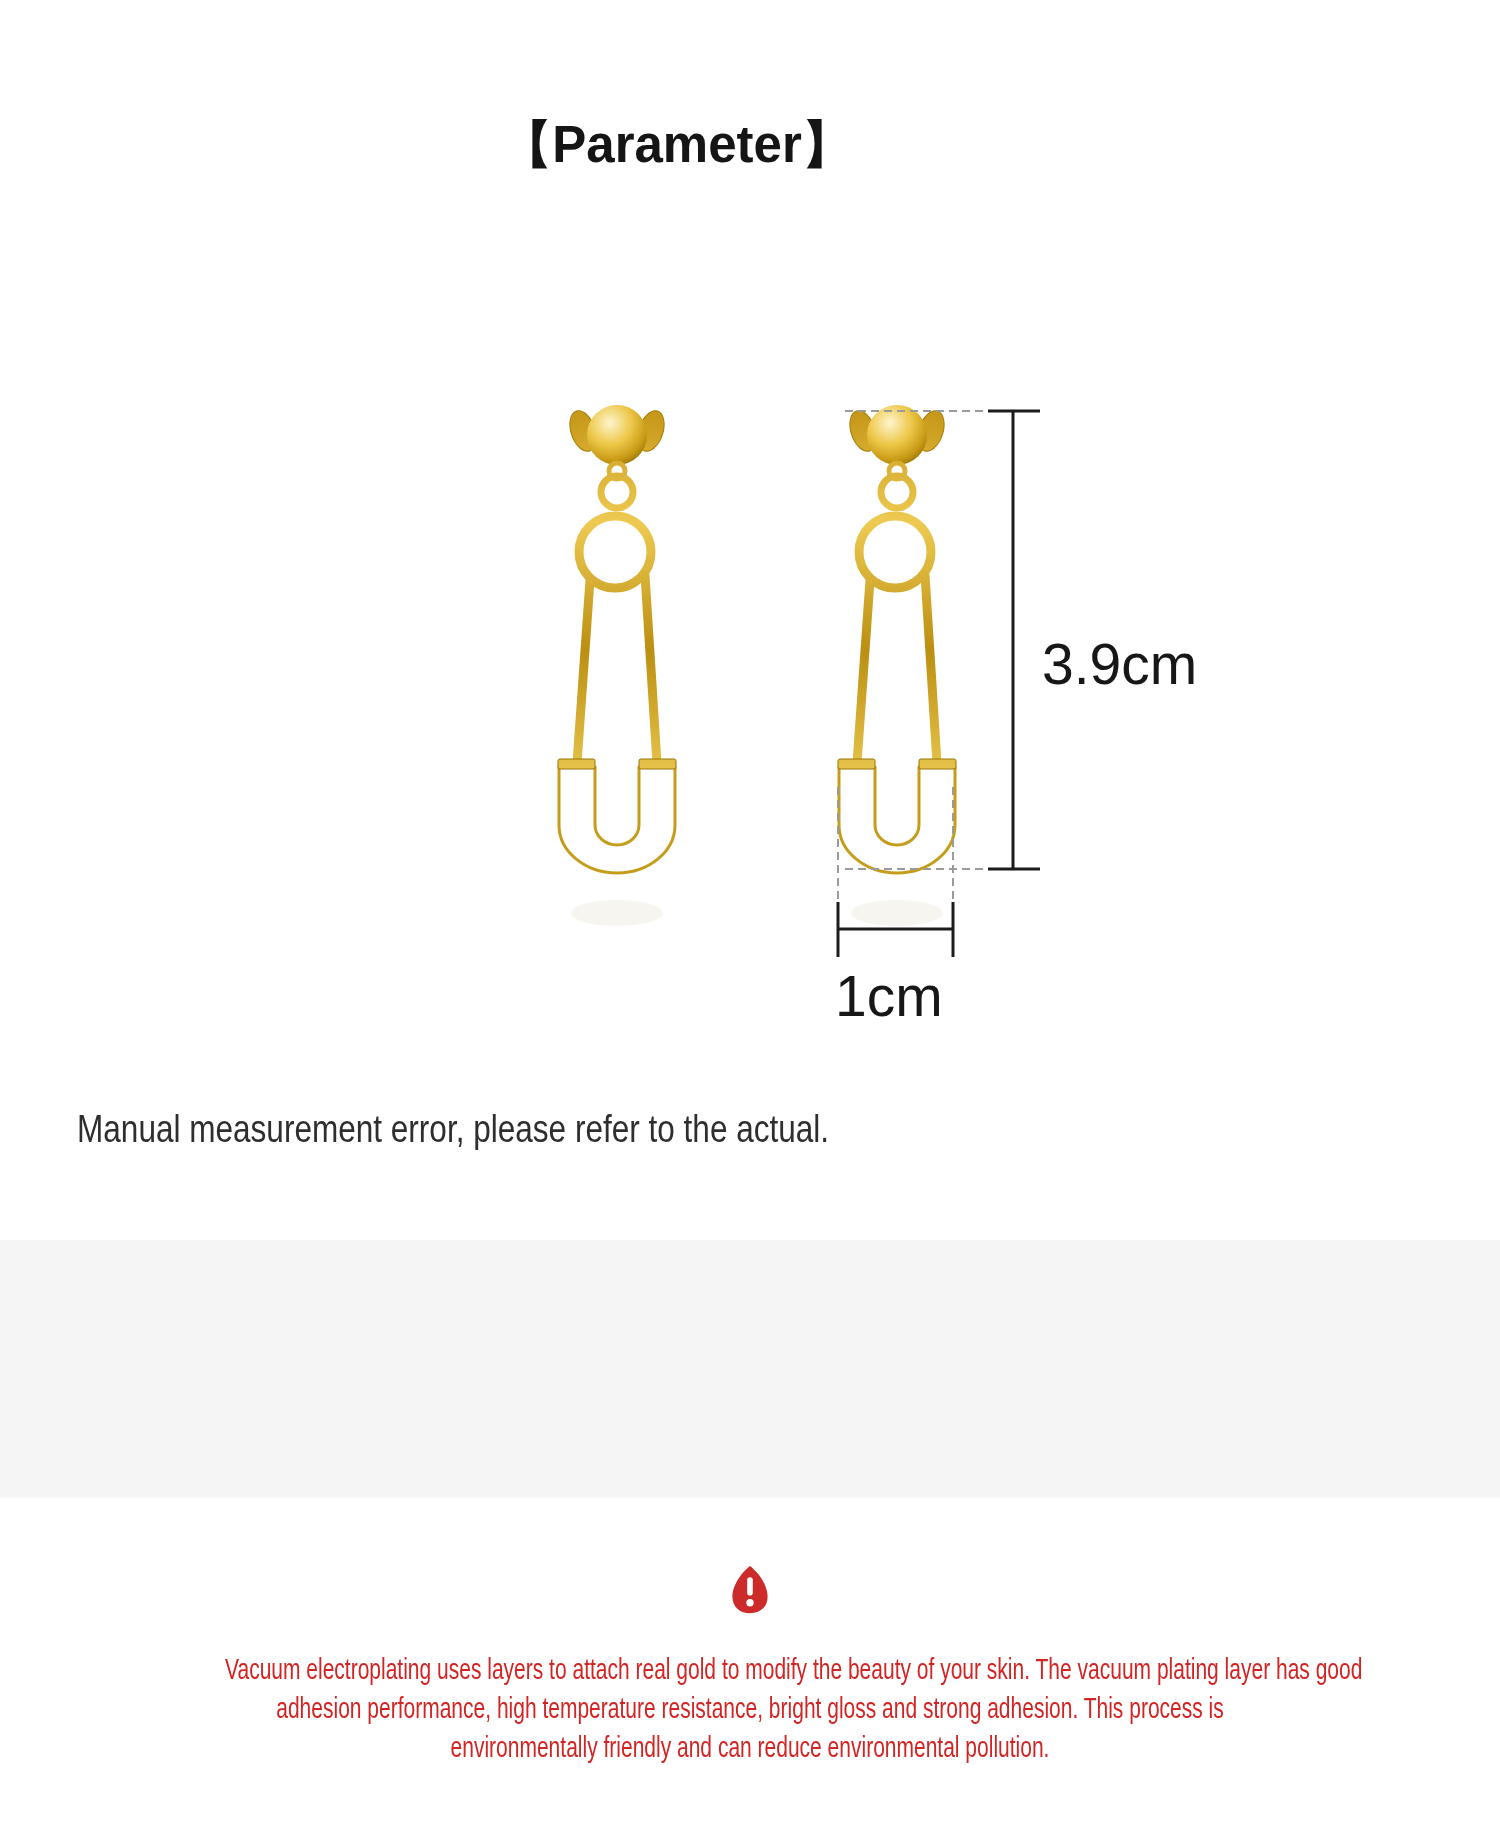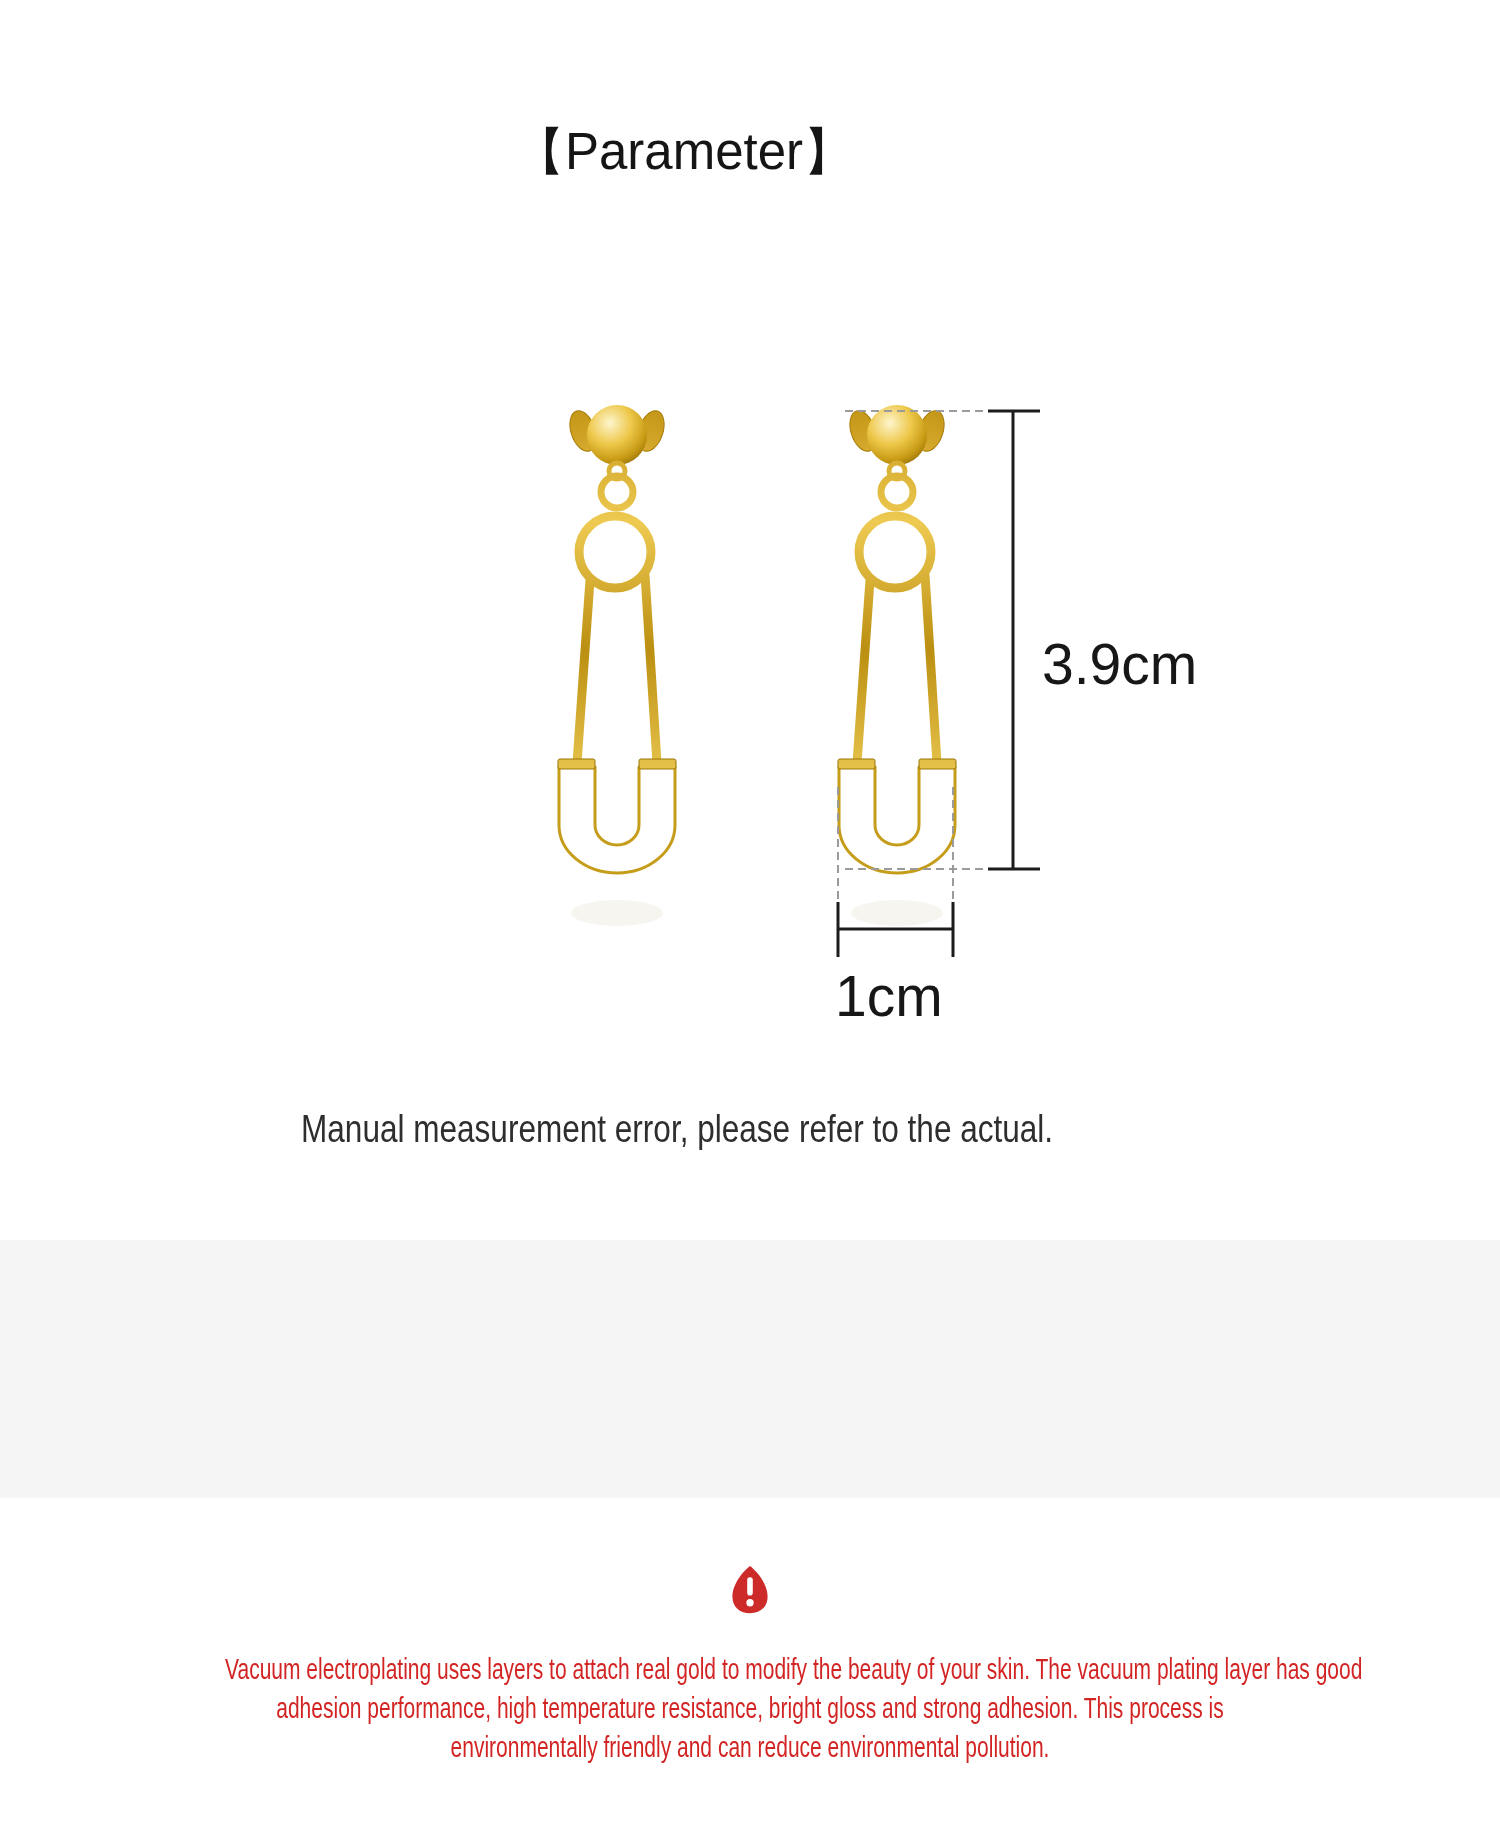--- a/index.html
+++ b/index.html
@@ -4,33 +4,33 @@
 <style>
   html,body{margin:0;padding:0;}
   body{
     width:1500px;height:1823px;background:#ffffff;
     font-family:"Liberation Sans","DejaVu Sans",sans-serif;
     position:relative;overflow:hidden;
   }
   .page{position:absolute;inset:0;}
   .title{
     position:absolute;top:100px;left:0;width:1344px;height:80px;
-    text-align:center;font-size:51px;font-weight:400;color:#151515;
-    letter-spacing:0px;line-height:80px;margin:12px;
+    text-align:center;font-size:51px;font-weight:700;color:#151515;
+    letter-spacing:0px;line-height:80px;margin:5px;
   }
   .art{position:absolute;top:330px;left:0;}
   .dim{
     position:absolute;color:#171717;font-size:57px;font-weight:400;
     white-space:nowrap;
   }
   .dim-height{left:1042px;top:631px;}
   .dim-width{left:835px;top:963px;width:120px;text-align:left;}
   .note{
-    position:absolute;top:1108px;left:0;width:1323px;text-align:center;
-    font-size:38px;color:#2e2e2e;padding-left:16px;
+    position:absolute;top:1108px;left:0;width:1323px;
+    font-size:38px;color:#2e2e2e;
   }
   .squeeze{display:inline-block;transform:scaleX(0.83);transform-origin:50% 50%;white-space:nowrap;}
   .params{
     position:absolute;top:1240px;left:0;width:1500px;height:258px;
     background:#f5f5f5;
   }
   .warn-icon{position:absolute;left:726px;top:1563px;}
   .warn-text{
     position:absolute;top:1649px;left:0;width:1500px;text-align:center;
     font-size:30px;color:#d32424;line-height:39px;

